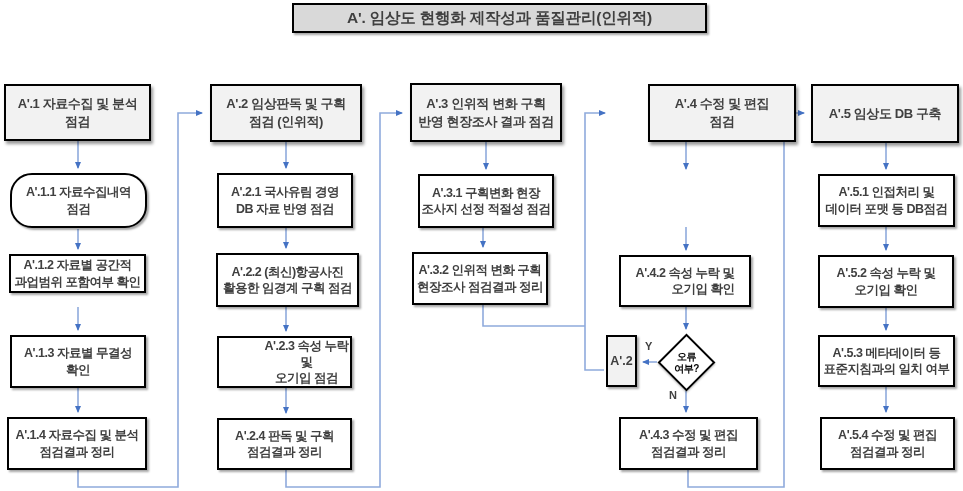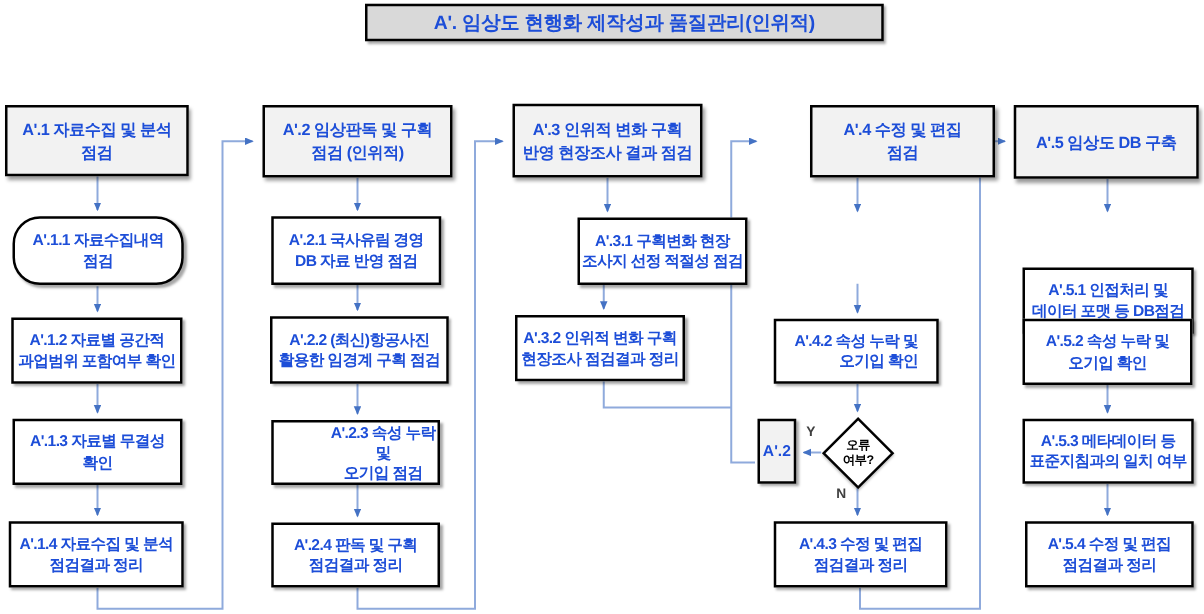--- a/index.html
+++ b/index.html
@@ -8,21 +8,21 @@
   }
   html,body{margin:0;padding:0;}
   body{
     width:963px;height:491px;position:relative;background:#ffffff;
     font-family:"Liberation Sans","DejaVu Sans",sans-serif;overflow:hidden;
   }
   .canvas{position:absolute;inset:0;}
   .box{
     position:absolute;display:flex;align-items:center;justify-content:center;
     text-align:center;white-space:pre-line;font-weight:bold;box-sizing:border-box;
-    color:#1d4ed8;
+    color:#404040;
   }
   .title-box{
     background:var(--title-fill);border:2px solid var(--box-border);
     font-size:15.5px;letter-spacing:-0.2px;
     box-shadow:2px 2px 2px rgba(0,0,0,0.35);
   }
   .header-box{
     background:var(--header-fill);border:2.5px solid var(--box-border);
     font-size:13px;line-height:1.35;letter-spacing:-0.4px;
     box-shadow:2px 3px 3px rgba(0,0,0,0.4);
@@ -105,47 +105,47 @@
   <div class="box header-box" style="left:210px;top:84px;width:152px;height:58px;">A'.2 임상판독 및 구획
 점검 (인위적)</div>
   <div class="box header-box" style="left:410px;top:83px;width:152px;height:59px;">A'.3 인위적 변화 구획
 반영 현장조사 결과 점검</div>
   <div class="box header-box" style="left:612px;top:84px;width:148px;height:58px;margin-left:36px;">A'.4 수정 및 편집
 점검</div>
   <div class="box header-box" style="left:811px;top:84px;width:148px;height:59px;">A'.5 임상도 DB 구축</div>
 
   <div class="box step" style="left:10px;top:173px;width:137px;height:55px;border-radius:22px;">A'.1.1 자료수집내역
 점검</div>
-  <div class="box step" style="left:9px;top:254px;width:137px;height:53px;">A'.1.2  자료별 공간적
+  <div class="box step" style="left:9px;top:254px;width:137px;height:39px;">A'.1.2  자료별 공간적
 과업범위 포함여부 확인</div>
   <div class="box step" style="left:10px;top:335px;width:136px;height:53px;">A'.1.3  자료별 무결성
 확인</div>
   <div class="box step" style="left:7px;top:417px;width:140px;height:53px;">A'.1.4 자료수집 및 분석
 점검결과 정리</div>
 
   <div class="box step" style="left:217px;top:173px;width:136px;height:55px;">A'.2.1 국사유림 경영
 DB 자료 반영 점검</div>
   <div class="box step" style="left:216px;top:253px;width:143px;height:54px;">A'.2.2 (최신)항공사진
 활용한 임경계 구획 점검</div>
   <div class="box step" style="left:217px;top:336px;width:135px;height:52px;padding-left:44px;">A'.2.3 속성 누락 및
 오기입 점검</div>
   <div class="box step" style="left:217px;top:418px;width:135px;height:52px;">A'.2.4 판독 및 구획
 점검결과 정리</div>
 
-  <div class="box step" style="left:418px;top:174px;width:136px;height:54px;margin-left:44px;">A'.3.1 구획변화 현장
+  <div class="box step" style="left:418px;top:174px;width:136px;height:54px;">A'.3.1 구획변화 현장
 조사지 선정 적절성 점검</div>
   <div class="box step" style="left:412px;top:252px;width:136px;height:53px;">A'.3.2 인위적 변화 구획
 현장조사 점검결과 정리</div>
 
   <div class="box step" style="left:619px;top:255px;width:132px;height:52px;text-align:right;">A'.4.2 속성 누락 및
 오기입 확인</div>
   <div class="box step" style="left:619px;top:417px;width:139px;height:53px;">A'.4.3 수정 및 편집
 점검결과 정리</div>
 
-  <div class="box step" style="left:818px;top:174px;width:137px;height:53px;margin-top:40px;">A'.5.1 인접처리 및
+  <div class="box step" style="left:818px;top:174px;width:137px;height:53px;">A'.5.1 인접처리 및
 데이터 포맷 등 DB점검</div>
   <div class="box step" style="left:818px;top:255px;width:136px;height:53px;">A'.5.2 속성 누락 및
 오기입 확인</div>
   <div class="box step" style="left:818px;top:335px;width:137px;height:52px;">A'.5.3 메타데이터 등
 표준지침과의 일치 여부</div>
   <div class="box step" style="left:820px;top:417px;width:135px;height:53px;">A'.5.4 수정 및 편집
 점검결과 정리</div>
 
   <div class="diamond"></div>
   <div class="diamond-label">오류

